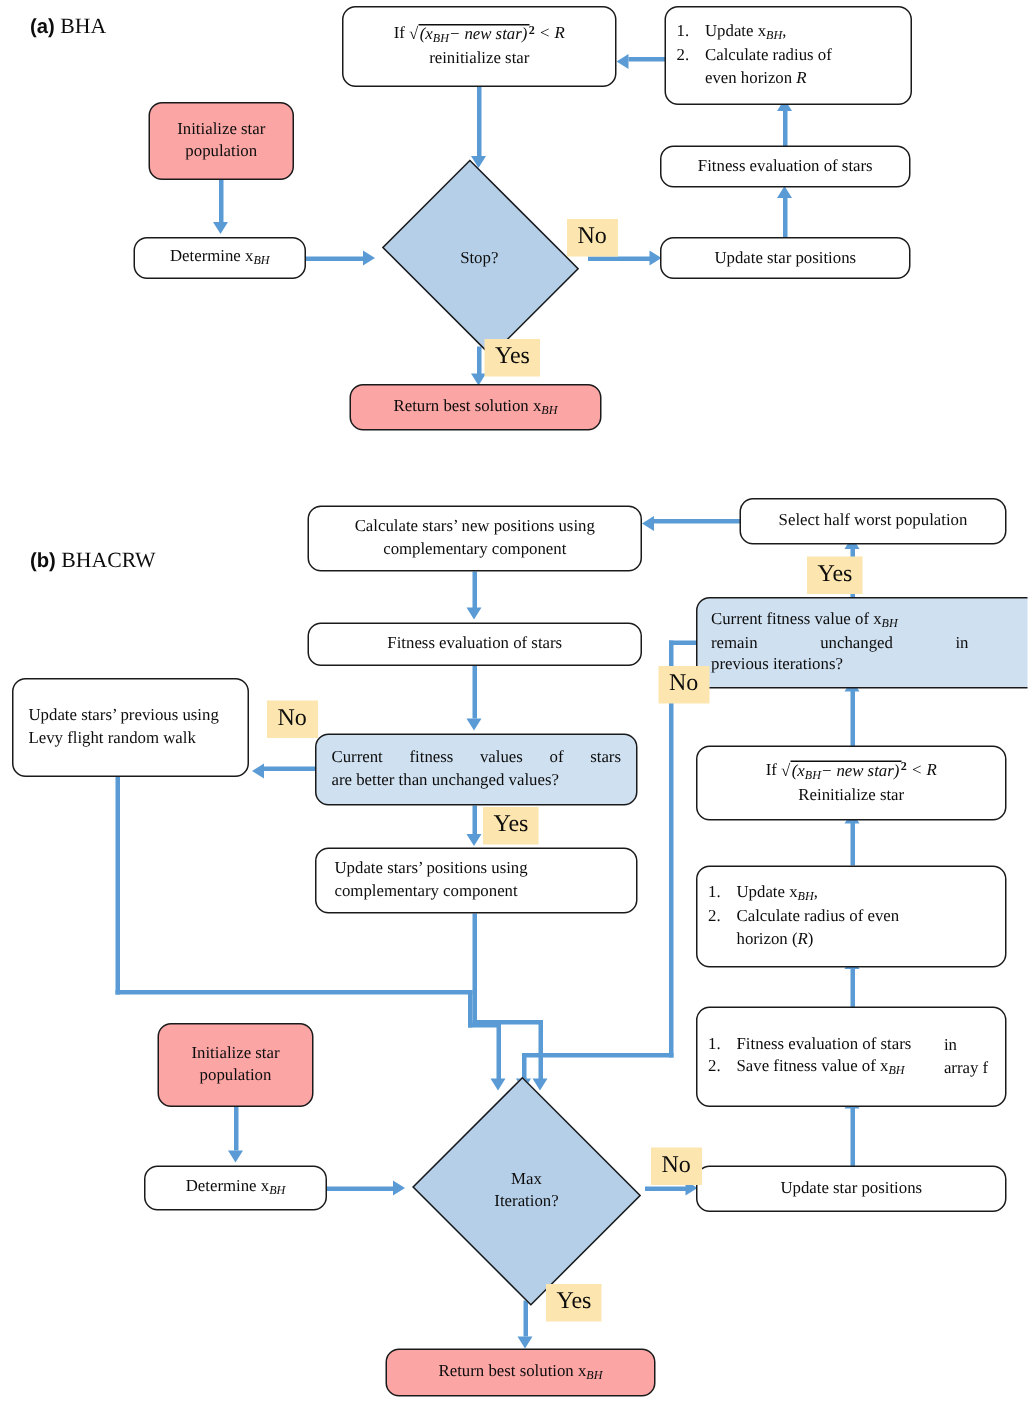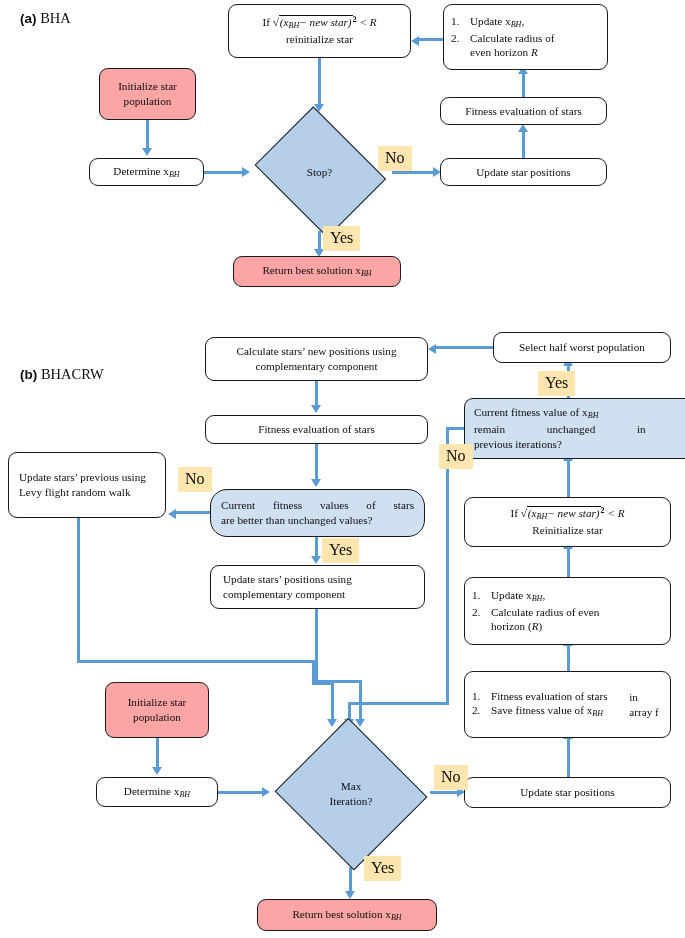--- a/index.html
+++ b/index.html
@@ -223,21 +223,21 @@
       <div><span>Current fitness value of  x</span><span class="sub">BH</span></div>
       <div class="just">remain unchanged in 3</div>
       <div>previous iterations?</div>
     </div>
   </div>
 
   <div class="node left" style="left:8px; top:452px; width:158px; height:66px; padding:5px 10px;">
     <div>Update stars’ previous using Levy flight random walk</div>
   </div>
 
-  <div class="node left blue" style="left:210px; top:489px; width:215px; height:48px; padding:5px 10px;border-radius:17px;">
+  <div class="node left blue" style="left:210px; top:489px; width:215px; height:48px; padding:5px 10px;">
     <div style="width:100%;">
       <div class="just">Current fitness values of stars</div>
       <div>are better than unchanged values?</div>
     </div>
   </div>
 
   <div class="node center" style="left:464px; top:497px; width:207px; height:50px;">
     <div style="width:100%;">
       <div style="white-space:nowrap;">
         <span>If</span>

